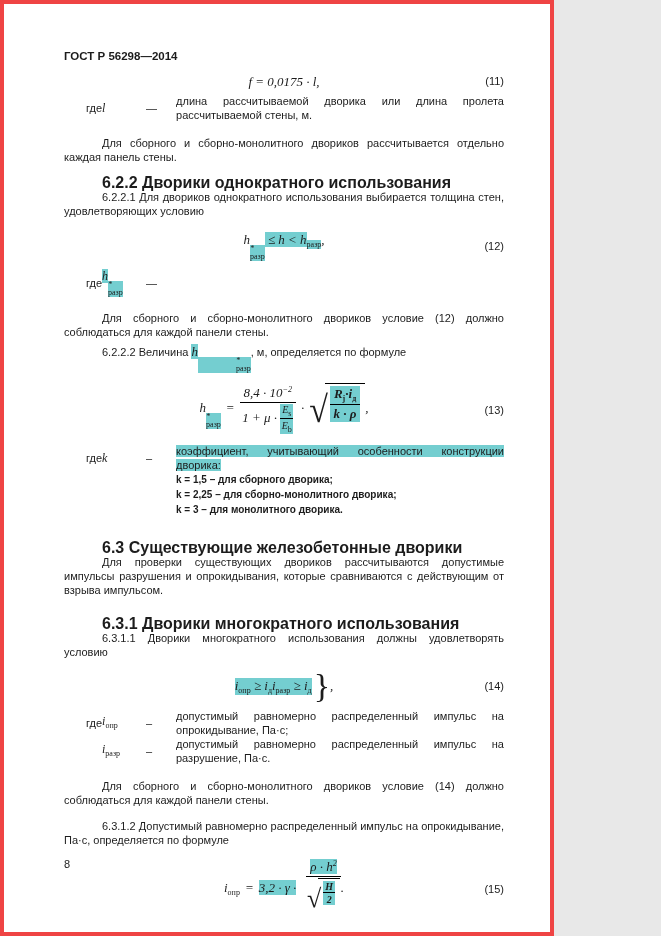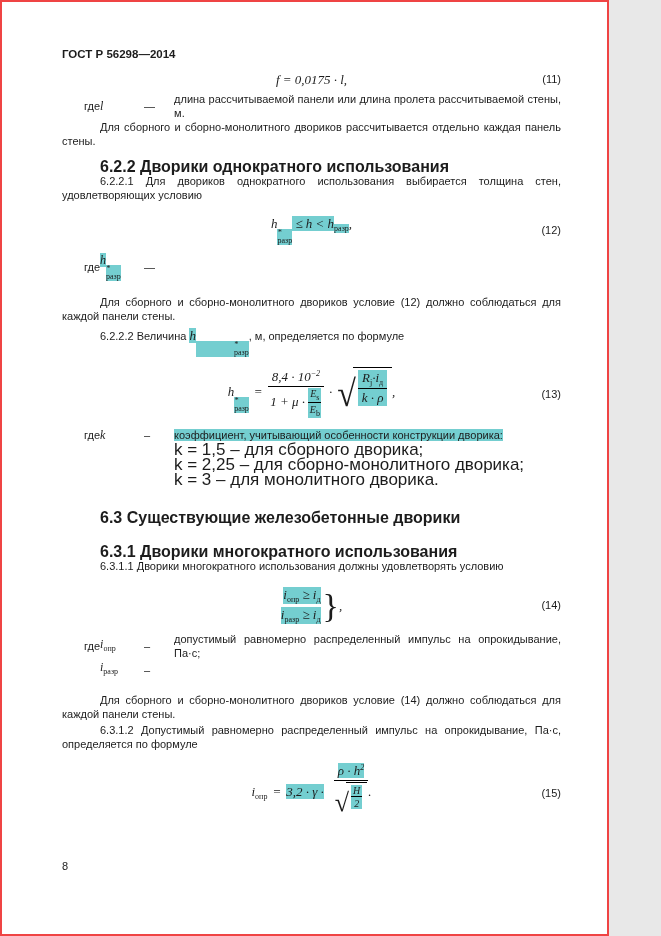--- a/index.html
+++ b/index.html
@@ -1,21 +1,21 @@
 <!DOCTYPE html>
 <html><head>
 <meta charset="utf-8">
 <style>
   * { margin:0; padding:0; box-sizing:border-box; }
   html, body { background:#e8e8e8; }
   body { width:661px; height:936px; font-family:"Liberation Sans", sans-serif; color:#1c1c1c; }
 
   .page {
-    width:609px; height:936px; background:#ffffff;
-    border:2px solid #ef4444; position:relative; overflow:hidden;
+    width:554px; height:936px; background:#ffffff;
+    border:4px solid #ef4444; position:relative; overflow:hidden;
     padding:46px 46px 0 60px;
   }
 
   .doc-header { font-weight:bold; font-size:11.5px; margin-bottom:10px; }
 
   .para {
     font-size:11px; line-height:14px; text-align:justify; text-indent:38px;
   }
   .heading { font-size:16px; line-height:14px; font-weight:bold; padding-left:38px; }
 
@@ -37,76 +37,76 @@
   .frac { display:inline-block; vertical-align:middle; text-align:center; }
   .frac .fr-num { display:block; border-bottom:1px solid #000; padding:0 4px 1px; }
   .frac .fr-den { display:block; padding-top:1px; }
   .frac.small { font-size:10px; }
   .frac.small .fr-num { padding:0 2px 0;text-align:center; }
 
   .sqrt { display:inline-flex; align-items:center; vertical-align:middle; }
   .sqrt .rad { font-style:normal; line-height:1; margin-right:-3px; }
   .sqrt.big .rad { font-size:34px; transform:scaleY(1.1); }
   .sqrt.mid .rad { font-size:26px; }
-  .sqrt .radicand { display:inline-block; border-top:1.2px solid #000; padding:2px 5px 14px 5px; }
+  .sqrt .radicand { display:inline-block; border-top:1.2px solid #000; padding:2px 5px 14px 5px;font-weight:bold; }
 
   .sys { display:inline-flex; align-items:center; }
-  .sys .sys-lines { display:inline-flex; flex-direction:column; align-items:flex-end; row-gap:3px; }
+  .sys .sys-lines { display:inline-flex; flex-direction:row; align-items:flex-start; row-gap:12px; }
   .sys .brace { font-size:34px; font-style:normal; line-height:30px; margin-left:2px; font-weight:300; }
 
   
   .where-block { font-size:11px; line-height:14px; }
   .where-row { display:flex; align-items:center; }
   .w-where { flex:0 0 38px; padding-left:22px; }
   .w-sym { flex:0 0 44px; font-family:"Liberation Serif", serif; font-style:italic; font-size:12px; }
   .w-dash { flex:0 0 30px; }
   .w-text { flex:1 1 auto; text-align:justify; }
 
-  .k-list { font-size:17px; line-height:15px; padding-left:112px; }
+  .k-list { font-size:10px; line-height:15px; padding-left:112px;font-weight:bold; }
 
   .hl { background:#74ced0; }
 
   .page-number { position:absolute; left:60px; bottom:62px; font-size:11px; }
 
   
   .m-f11 { margin:0 0 4px; }
   .m-w11 { margin-top:4px; }
-  .m-panel { }
+  .m-panel { margin-top:14px; }
   .m-h622 { margin-top:12px; }
   .m-f12 { margin:12px 0 8px; }
   .m-cond12 { margin-top:14px; }
   .m-6222 { margin-top:6px; }
   .m-f13 { margin:10px 0 8px; }
   .m-w13 { margin-top:8px; }
   .m-h63 { margin-top:24px; }
   .m-h631 { margin-top:20px; }
   .m-f14 { margin:12px 0 8px; }
   .m-w14 { margin-top:4px; }
   .m-cond14 { margin-top:14px; }
-  .m-6312 { margin-top:2px; }
+  .m-6312 { margin-top:12px; }
   .m-f15 { margin:12px 0; }
 </style>
 </head>
 <body>
 
 <div class="page">
 
   <div class="doc-header">ГОСТ Р 56298—2014</div>
 
   <div class="formula-row m-f11">
     <span class="math">f = 0,0175 · l,</span>
     <span class="fnum">(11)</span>
   </div>
 
   <div class="where-block m-w11">
     <div class="where-row">
       <span class="w-where">где</span>
       <span class="w-sym">l</span>
       <span class="w-dash">—</span>
-      <span class="w-text">длина рассчитываемой панели или длина пролета рассчитываемой стены, м.</span>
+      <span class="w-text">длина рассчитываемой дворика или длина пролета рассчитываемой стены, м.</span>
     </div>
   </div>
 
   <p class="para m-panel">Для сборного и сборно-монолитного двориков рассчитывается отдельно каждая панель стены.</p>
 
   <h3 class="heading m-h622">6.2.2 Дворики однократного использования</h3>
   <p class="para">6.2.2.1 Для двориков однократного использования выбирается толщина стен, удовлетворяющих условию</p>
 
   <div class="formula-row m-f12">
     <span class="math"><span class="mvar">h</span><span class="supsub hl">
@@ -153,20 +153,21 @@
       <span class="w-text"><span class="hl">коэффициент, учитывающий особенности конструкции дворика:</span></span>
     </div>
     <div class="k-list">
       <div>k = 1,5 – для сборного дворика;</div>
       <div>k = 2,25 – для сборно-монолитного дворика;</div>
       <div>k = 3 – для монолитного дворика.</div>
     </div>
   </div>
 
   <h3 class="heading m-h63">6.3 Существующие железобетонные дворики</h3>
+  <p class="para">Для проверки существующих двориков рассчитываются допустимые импульсы разрушения и опрокидывания, которые сравниваются с действующим от взрыва импульсом.</p>
   <h3 class="heading m-h631">6.3.1 Дворики многократного использования</h3>
   <p class="para">6.3.1.1 Дворики многократного использования должны удовлетворять условию</p>
 
   <div class="formula-row m-f14">
     <span class="math sys">
         <span class="sys-lines">
           <span class="hl"><span>i</span><span class="msub">опр</span><span> ≥ </span><span>i</span><span class="msub">д</span></span>
           <span class="hl"><span>i</span><span class="msub">разр</span><span> ≥ </span><span>i</span><span class="msub">д</span></span>
         </span>
         <span class="brace">}</span>
@@ -179,20 +180,21 @@
     <div class="where-row">
       <span class="w-where">где</span>
       <span class="w-sym"><span>i</span><span class="msub">опр</span></span>
       <span class="w-dash">–</span>
       <span class="w-text">допустимый равномерно распределенный импульс на опрокидывание, Па·с;</span>
     </div>
     <div class="where-row">
       <span class="w-where"></span>
       <span class="w-sym"><span>i</span><span class="msub">разр</span></span>
       <span class="w-dash">–</span>
+      <span class="w-text">допустимый равномерно распределенный импульс на разрушение, Па·с.</span>
     </div>
   </div>
 
   <p class="para m-cond14">Для сборного и сборно-монолитного двориков условие (14) должно соблюдаться для каждой панели стены.</p>
 
   <p class="para m-6312">6.3.1.2 Допустимый равномерно распределенный импульс на опрокидывание, Па·с, определяется по формуле</p>
 
   <div class="formula-row m-f15">
     <span class="math"><span class="mvar">i</span><span class="msub">опр</span><span class="meq">=</span><span class="hl">3,2 · γ ·</span><span class="meq"></span><span class="frac"><span class="fr-num"><span class="hl"><span>ρ · h</span><span class="msup">2</span></span></span><span class="fr-den"><span class="sqrt mid">
               <span class="rad">√</span>

